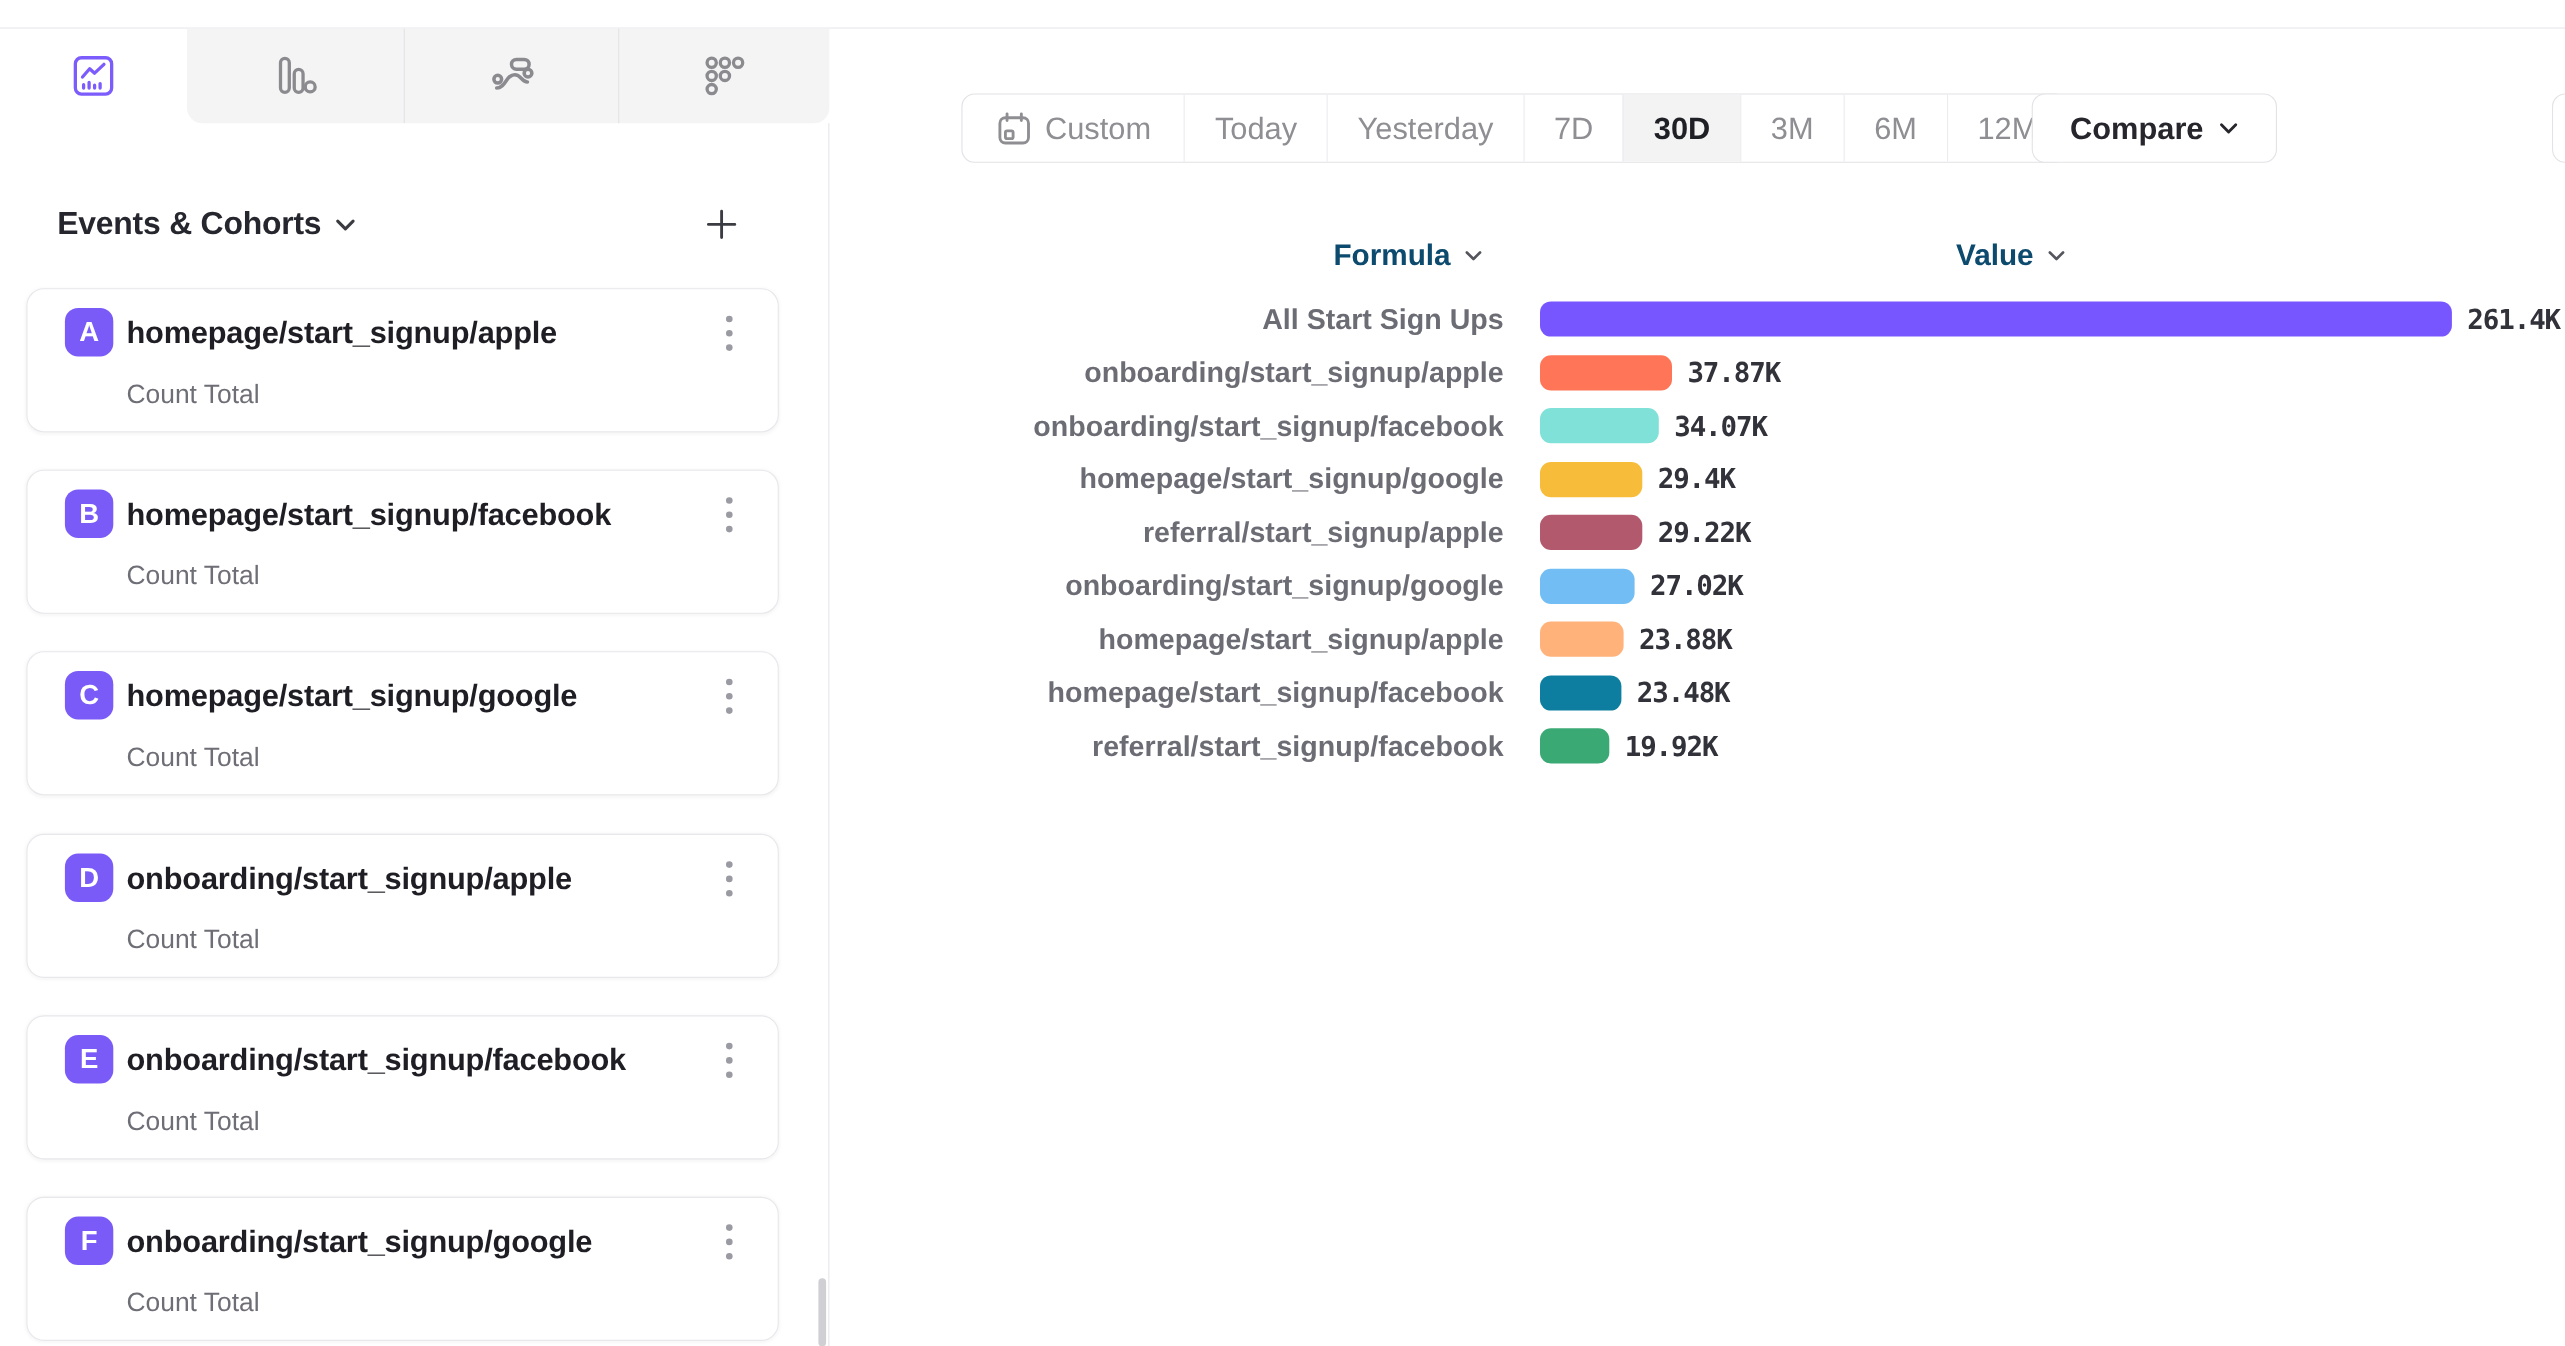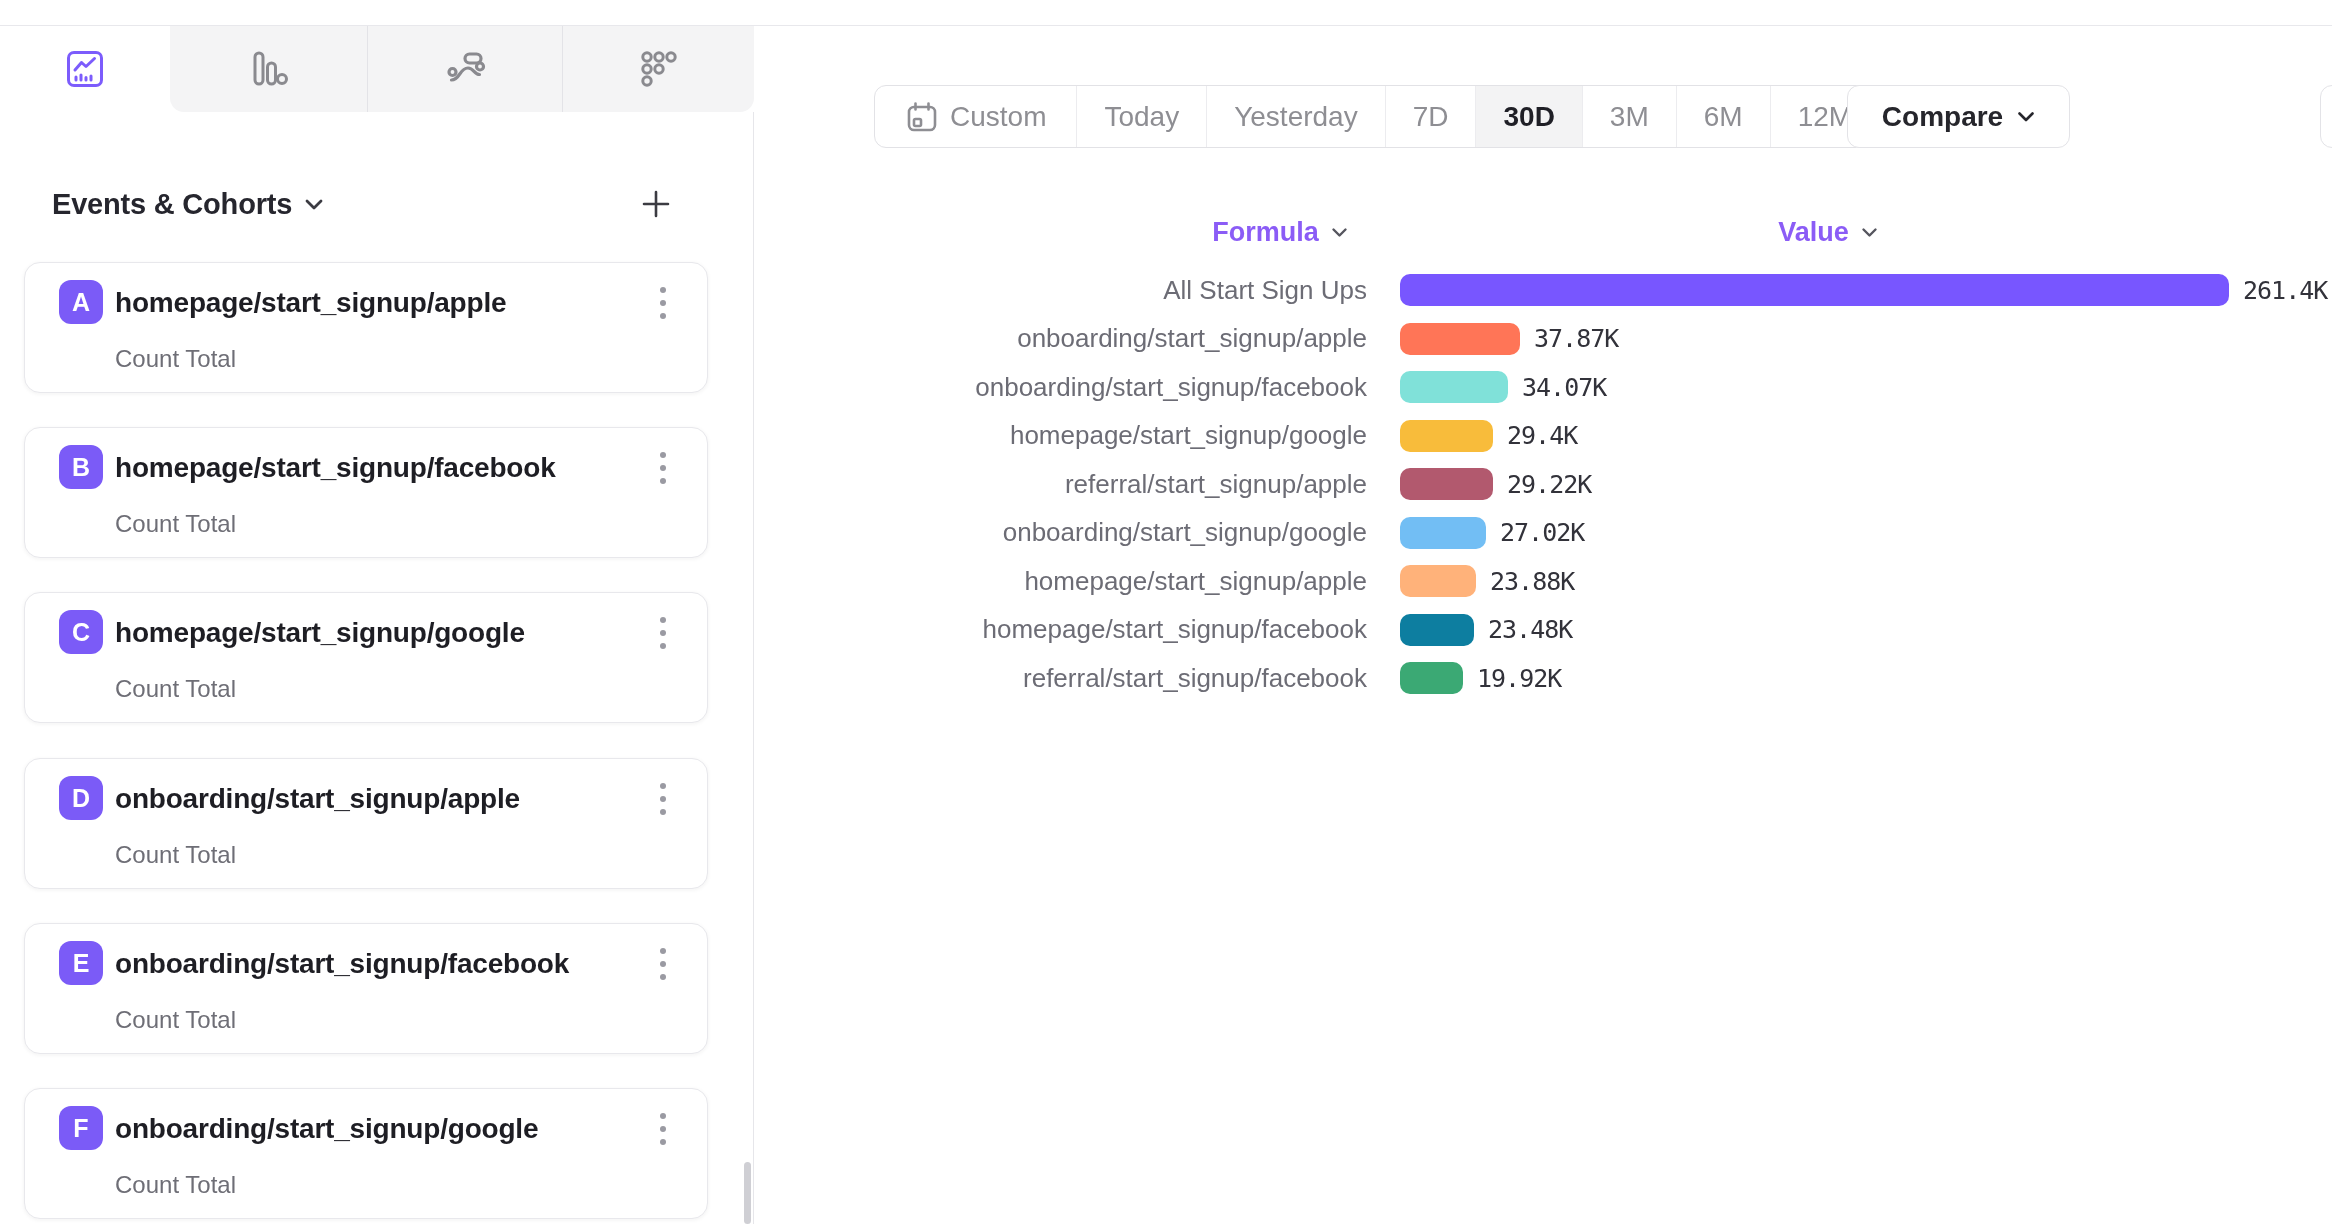--- a/index.html
+++ b/index.html
@@ -50,24 +50,24 @@
     position:absolute; left:1093px; top:85px; width:223px; height:63px; background:#fff;
     border:1px solid #e3e3e7; border-radius:12px; display:flex; align-items:center; justify-content:center;
     gap:14px; font-size:28px; font-weight:600; color:#26262c; cursor:pointer;
   }
   .partial-btn {
     position:absolute; left:1566px; top:85px; width:46px; height:63px; background:#fff;
     border:1px solid #e3e3e7; border-radius:12px;
   }
   
   .col-header { position:absolute; top:215px; height:34px; display:flex; align-items:center; justify-content:center; gap:12px;
-    font-size:27px; font-weight:600; color:#8b5cf6; cursor:pointer; }
+    font-size:27px; font-weight:600; color:#0c4a6e; cursor:pointer; }
   .col-header.formula { left:426px; width:200px; }
   .col-header.value { left:974px; width:200px; }
-  .chart-rows { position:absolute; left:0; top:274px; width:1578px; }
+  .chart-rows { position:absolute; left:0; top:274px; width:1578px;font-weight:bold; }
   .bar-row { height:32px; margin-bottom:16.5px; display:flex; align-items:center; }
   .bar-label { width:613px; margin-right:33px; text-align:right; font-size:26px; color:#6c6c75; white-space:nowrap; }
   .bar-rect { height:32px; border-radius:10px; flex:0 0 auto; cursor:pointer; }
   .bar-value { margin-left:14px; font-family:"DejaVu Sans Mono", monospace; font-size:25px; color:#32323a; letter-spacing:-1px; white-space:nowrap; }
   svg { display:block; }
 </style>
 </head>
 <body>
 
 <div id="root">

